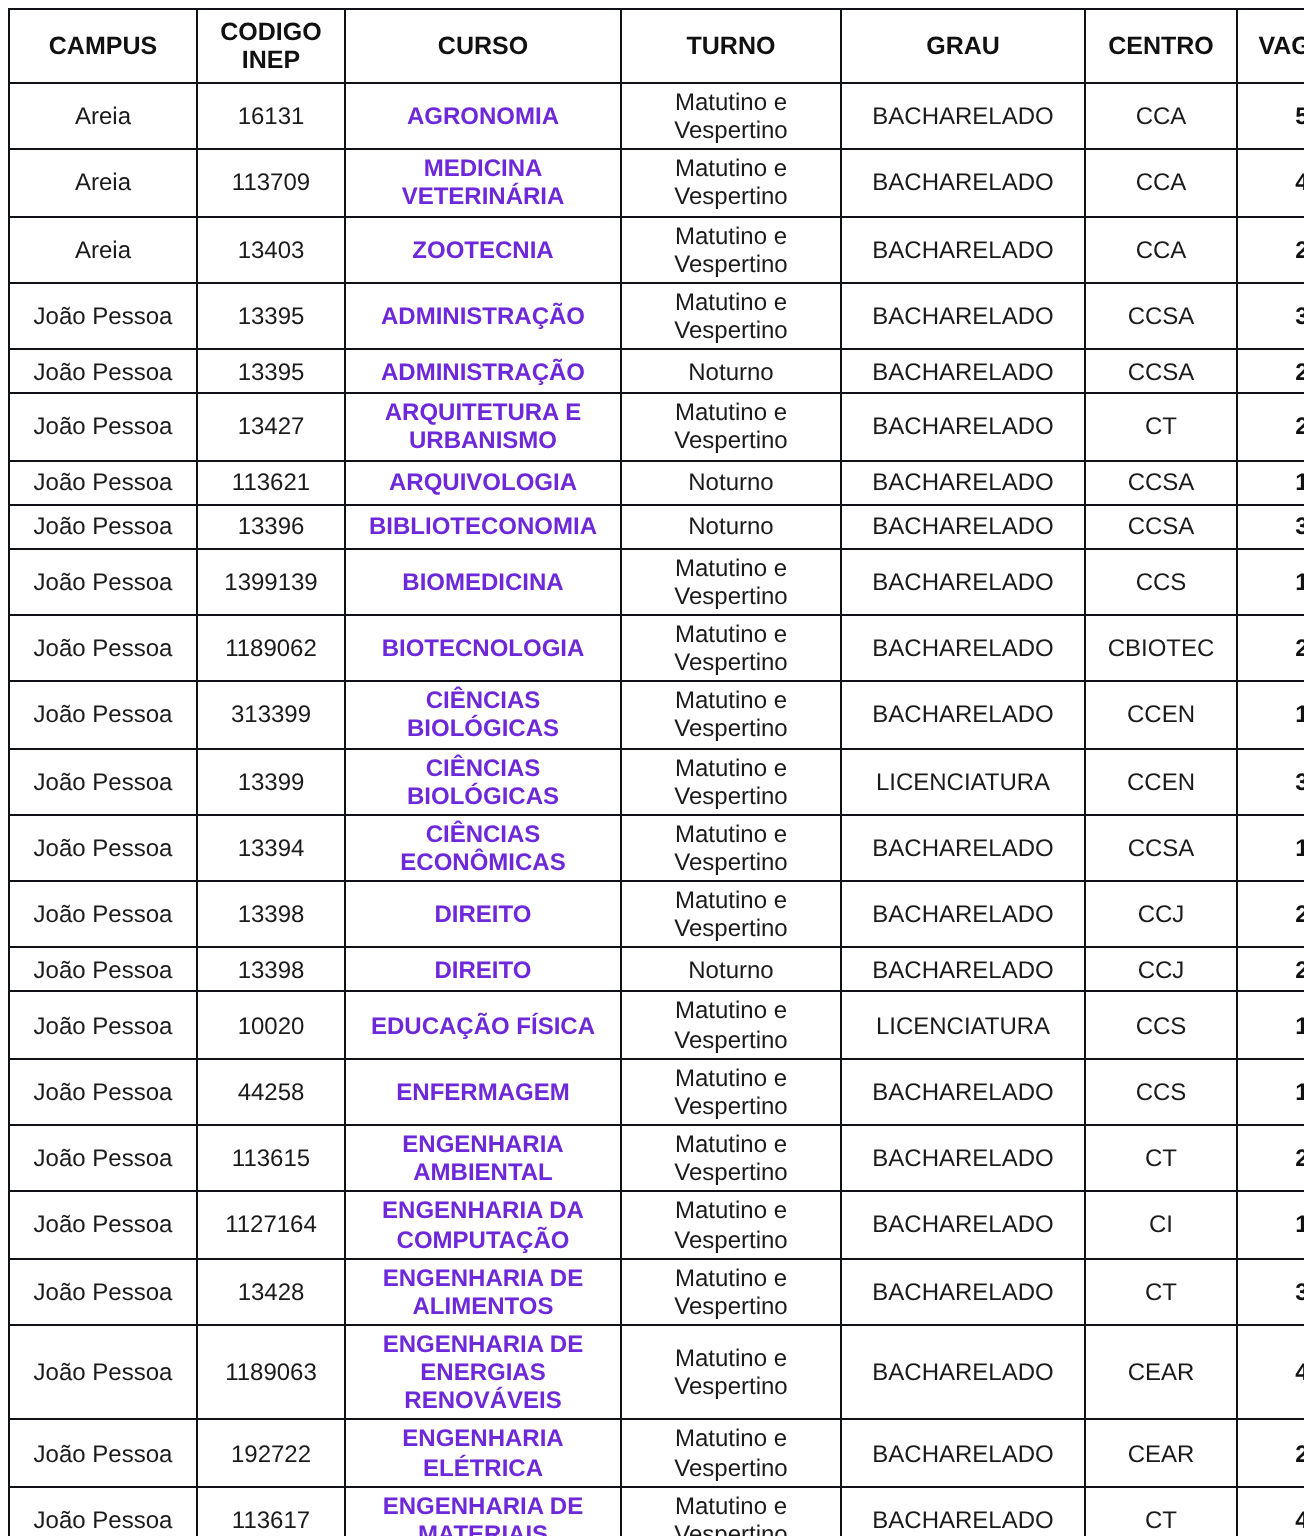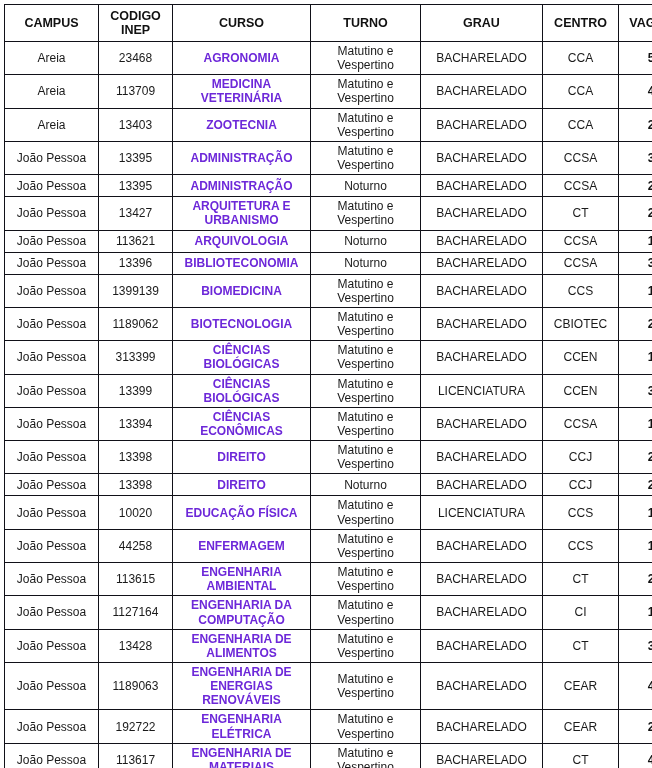--- a/index.html
+++ b/index.html
@@ -81,21 +81,21 @@
           <th class="col-curso">CURSO</th>
           <th class="col-turno">TURNO</th>
           <th class="col-grau">GRAU</th>
           <th class="col-centro">CENTRO</th>
           <th class="col-vagas">VAGAS</th>
         </tr>
     </thead>
     <tbody>
         <tr>
           <td class="col-campus">Areia</td>
-          <td class="col-codigo_inep">23468</td>
+          <td class="col-codigo_inep">16131</td>
           <td class="col-curso">AGRONOMIA</td>
           <td class="col-turno">Matutino e
 Vespertino</td>
           <td class="col-grau">BACHARELADO</td>
           <td class="col-centro">CCA</td>
           <td class="col-vagas">5</td>
         </tr>
         <tr>
           <td class="col-campus">Areia</td>
           <td class="col-codigo_inep">113709</td>

